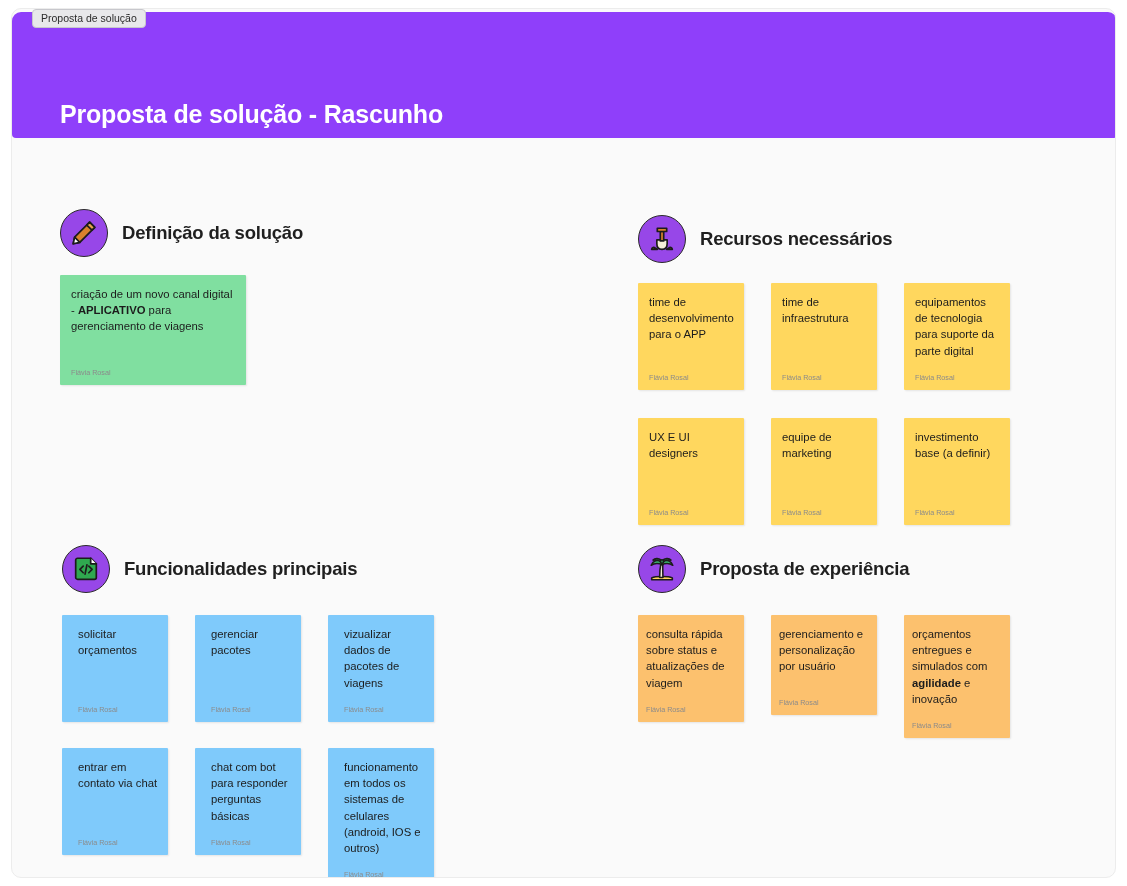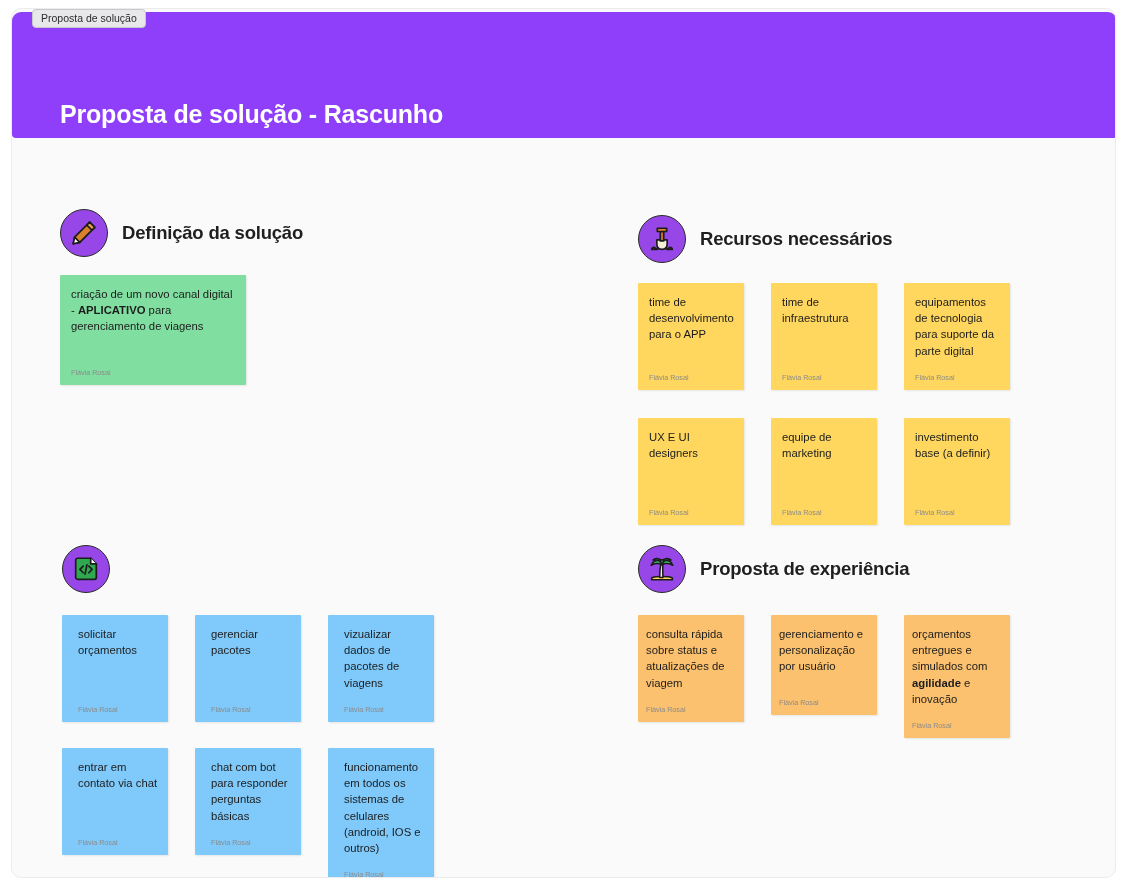--- a/index.html
+++ b/index.html
@@ -232,20 +232,21 @@
           <svg width="30" height="30" viewBox="0 0 32 32">
       <g stroke="#1c1c1c" stroke-width="1.8" stroke-linejoin="round" stroke-linecap="round">
         <path d="M5 6.5 C5 5.4 5.9 4.5 7 4.5 L21 4.5 L27 10.5 L27 25 C27 26.1 26.1 27 25 27 L7 27 C5.9 27 5 26.1 5 25 Z" fill="#2FA84F"></path>
         <path d="M21 4.5 L21 10.5 L27 10.5" fill="#ffffff"></path>
         <path d="M13 13 L9.5 16.5 L13 20" fill="none"></path>
         <path d="M19 13 L22.5 16.5 L19 20" fill="none"></path>
         <path d="M17 11.5 L15 21.5" fill="none"></path>
       </g>
           </svg>
         </div>
+        <div class="sec-title">Funcionalidades principais</div>
       </div>
       <div class="notes-row">
         <div class="note-slot">
           <div class="note n-blue">
             <div class="note-text">solicitar orçamentos</div>
             <div class="note-author">Flávia Rosal</div>
           </div>
         </div>
         <div class="note-slot">
           <div class="note n-blue">

